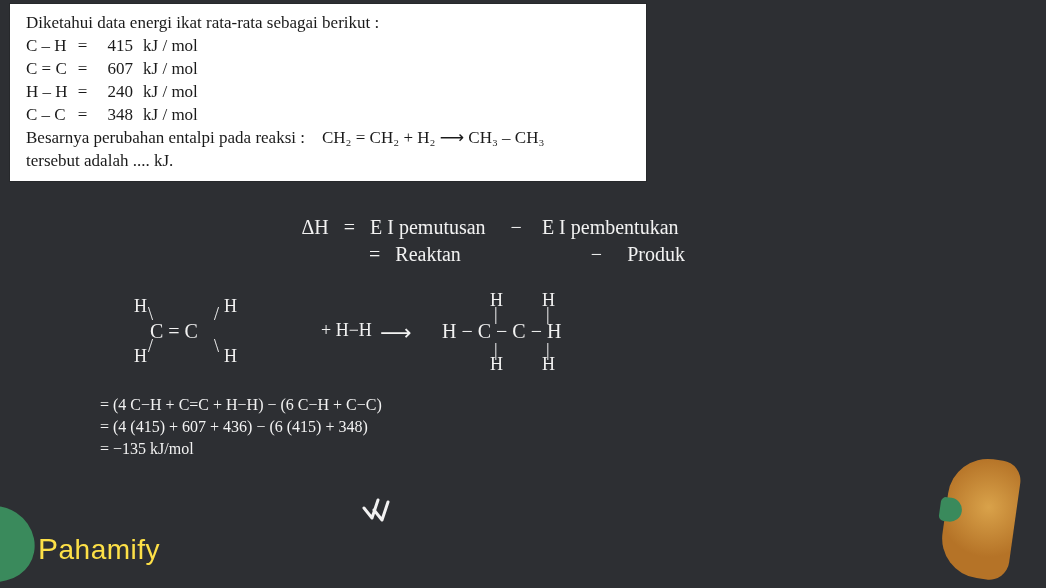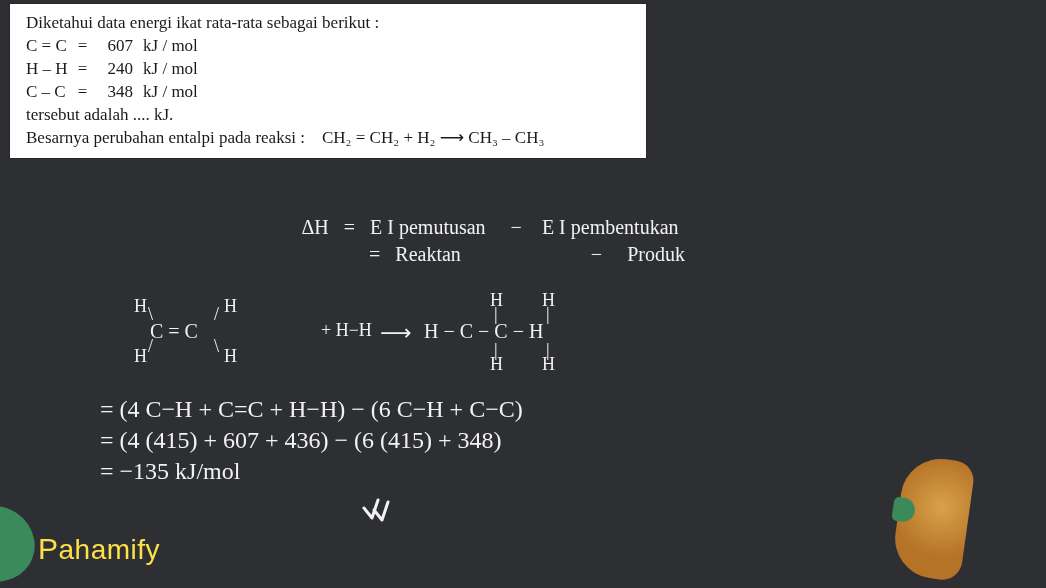--- a/index.html
+++ b/index.html
@@ -10,20 +10,21 @@
     background: #2d2f33;
     font-family: "Segoe UI", Arial, sans-serif;
     color: #f5f5f5;
     overflow: hidden;
     position: relative;
   }
   .frame {
     position: relative;
     width: 938px;
     height: 588px;
+    padding-left: 47px;
   }
   .problem-card {
     position: absolute;
     left: 10px;
     top: 4px;
     width: 604px;
     background: #ffffff;
     color: #1a1a1a;
     padding: 8px 16px 8px 16px;
     font-family: Georgia, "Times New Roman", serif;
@@ -64,21 +65,21 @@
     top: 290px;
     width: 740px;
     height: 92px;
     font-size: 18px;
   }
   .reaction-block span { position: absolute; }
   .calc-block {
     position: absolute;
     left: 100px;
     top: 396px;
-    font-size: 24px;
+    font-size: 16px;
   }
   .calc-block .line { margin-bottom: 4px; white-space: nowrap; }
 
   .tick {
     position: absolute;
     left: 360px;
     top: 488px;
   }
   .tick svg { width: 40px; height: 40px; }
 
@@ -134,20 +135,26 @@
 <div class="frame">
 
   <div class="accent-left"></div>
   <div class="accent-right"></div>
 
   <div class="problem-card">
     <div>Diketahui data energi ikat rata-rata sebagai berikut :</div>
 
     <table class="bond-table">
       <tbody>
+          <tr>
+        <td class="bond-label">C – H</td>
+        <td class="bond-eq">=</td>
+        <td class="bond-val">415</td>
+        <td class="bond-unit">kJ / mol</td>
+      </tr>
       <tr>
         <td class="bond-label">C = C</td>
         <td class="bond-eq">=</td>
         <td class="bond-val">607</td>
         <td class="bond-unit">kJ / mol</td>
       </tr>
       <tr>
         <td class="bond-label">H – H</td>
         <td class="bond-eq">=</td>
         <td class="bond-val">240</td>
@@ -155,26 +162,26 @@
       </tr>
       <tr>
         <td class="bond-label">C – C</td>
         <td class="bond-eq">=</td>
         <td class="bond-val">348</td>
         <td class="bond-unit">kJ / mol</td>
       </tr>
     </tbody>
       </table>
 
-    <div>tersebut adalah .... kJ.</div>
     <div>
       <span>Besarnya perubahan entalpi pada reaksi :</span>
       <span>&nbsp;&nbsp;</span>
       <span>CH₂ = CH₂   +   H₂   ⟶   CH₃ – CH₃</span>
     </div>
+    <div>tersebut adalah .... kJ.</div>
   </div>
 
   <div class="solution-block handwriting">
     <div class="sol-row">
       <span>ΔH</span>
       <span>&nbsp;</span>
       <span>=</span>
       <span>&nbsp;</span>
       <span>E I pemutusan</span>
       <span>&nbsp;&nbsp;&nbsp;</span>
@@ -207,21 +214,21 @@
     <span style="left:124px;top:46px;">\</span>
 
     <span style="left:183px; top:30px;margin-left:48px;">+ H−H</span>
 
     <span style="left:290px; top:30px; font-size:22px;">⟶</span>
 
     <span style="left:400px; top:0px;">H</span>
     <span style="left:452px; top:0px;">H</span>
     <span style="left:404px; top:14px;">|</span>
     <span style="left:456px; top:14px;">|</span>
-    <span style="left:334px; top:30px;font-size:20px;">H − C − C − H</span>
+    <span style="left:352px; top:30px;font-size:20px;">H − C − C − H</span>
     <span style="left:404px; top:50px;">|</span>
     <span style="left:456px; top:50px;">|</span>
     <span style="left:400px; top:64px;">H</span>
     <span style="left:452px; top:64px;">H</span>
   </div>
 
   <div class="calc-block handwriting">
     <div class="line">= (4 C−H + C=C + H−H) − (6 C−H + C−C)</div>
     <div class="line">= (4 (415) + 607 + 436) − (6 (415) + 348)</div>
     <div class="line">= −135 kJ/mol</div>

